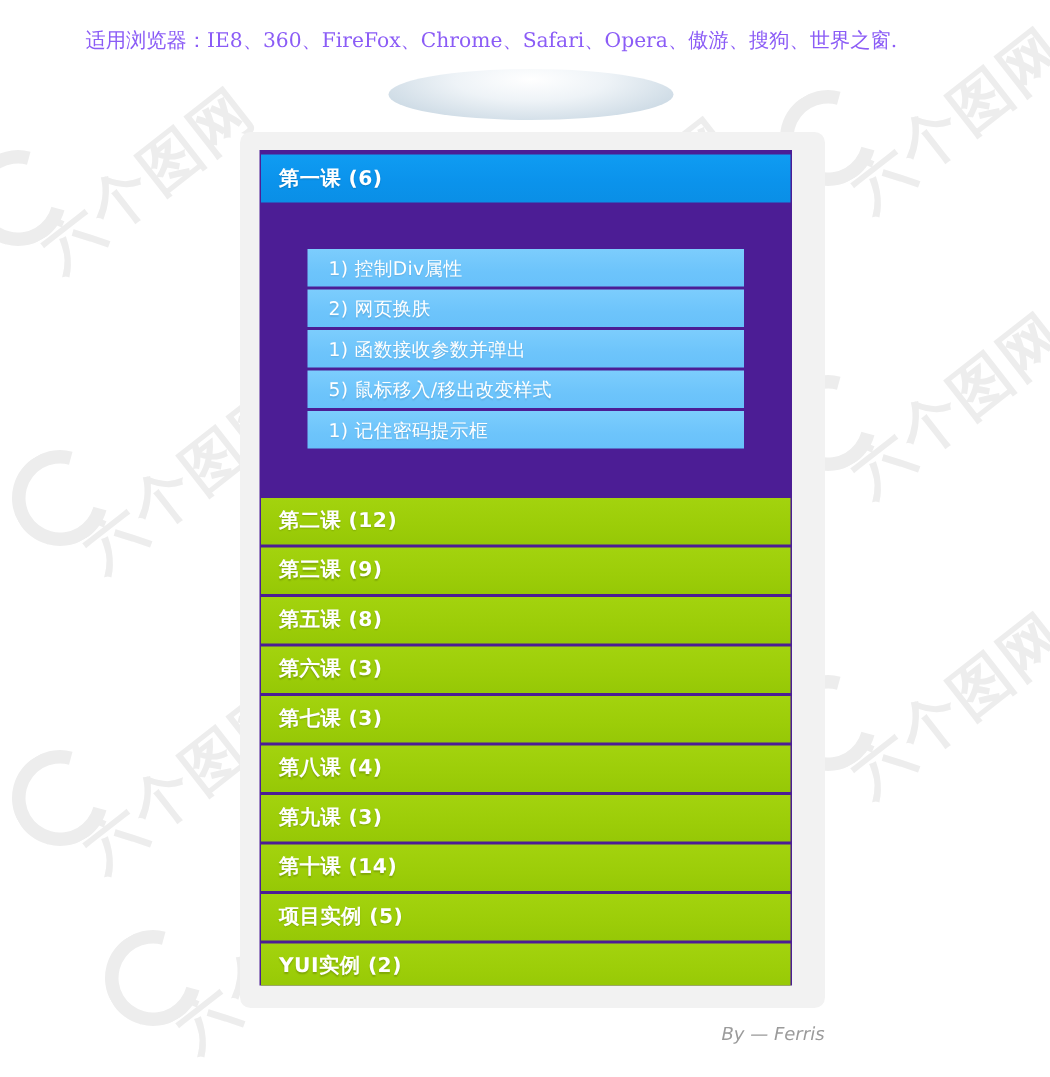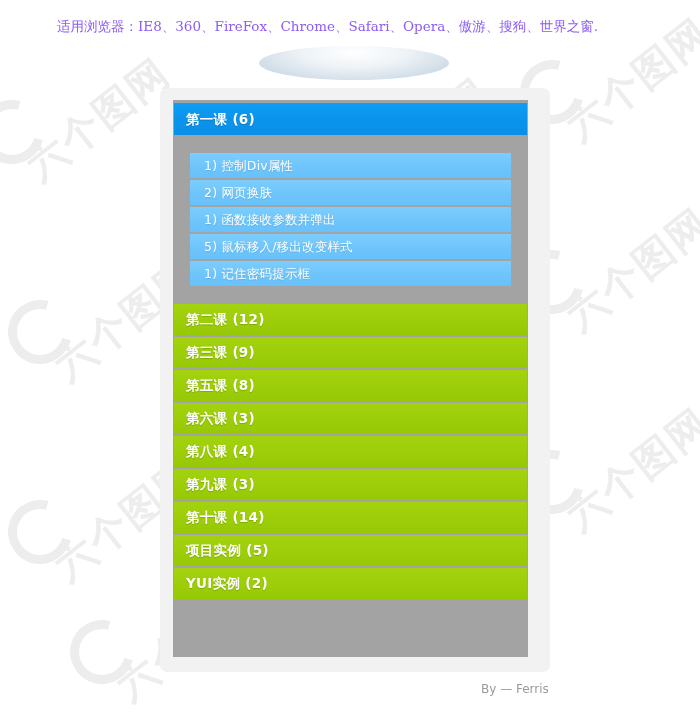--- a/index.html
+++ b/index.html
@@ -80,35 +80,35 @@
     border-radius: 7px;
     box-sizing: border-box;
     z-index: 10;
   }
   .accordion-panel {
     position: absolute;
     left: 13px;
     top: 12px;
     width: 355px;
     height: 557px;
-    background: #a3a3a3;
+    background: #4c1d95;
     box-sizing: border-box;
     padding: 3px 1px 4px 1px;
     overflow: hidden;
   }
 
   
   ul.lesson-list {
     list-style: none;
     margin: 0;
     padding: 0;
   }
   ul.sub-list {
     list-style: none;
-    margin: 0;
+    margin: 15px;
     padding: 16px;
   }
 
   
   .group-head {
     height: 31px;
     line-height: 31px;
     box-sizing: border-box;
     padding-left: 12px;
     color: #ffffff;
@@ -149,20 +149,21 @@
   
   .credit {
     position: absolute;
     left: 481px;
     top: 682px;
     font-size: 12px;
     color: #9b9b9b;
     font-family: "DejaVu Sans", "Liberation Sans", sans-serif;
     z-index: 20;
     white-space: nowrap;
+    font-style: italic;
   }
 </style>
 </head>
 <body>
 
 <div class="watermark-layer">
   <div class="wm-ring" style="left:8px;  top:300px;"></div>
   <div class="wm" style="left:42px;  top:292px;">六个图网</div>
   <div class="wm-ring" style="left:8px;  top:500px;"></div>
   <div class="wm" style="left:42px;  top:492px;">六个图网</div>
@@ -207,20 +208,23 @@
         <li>
           <div class="group-head inactive">第三课 (9)</div>
         </li>
         <li>
           <div class="group-head inactive">第五课 (8)</div>
         </li>
         <li>
           <div class="group-head inactive">第六课 (3)</div>
         </li>
         <li>
+          <div class="group-head inactive">第七课 (3)</div>
+        </li>
+        <li>
           <div class="group-head inactive">第八课 (4)</div>
         </li>
         <li>
           <div class="group-head inactive">第九课 (3)</div>
         </li>
         <li>
           <div class="group-head inactive">第十课 (14)</div>
         </li>
         <li>
           <div class="group-head inactive">项目实例 (5)</div>

